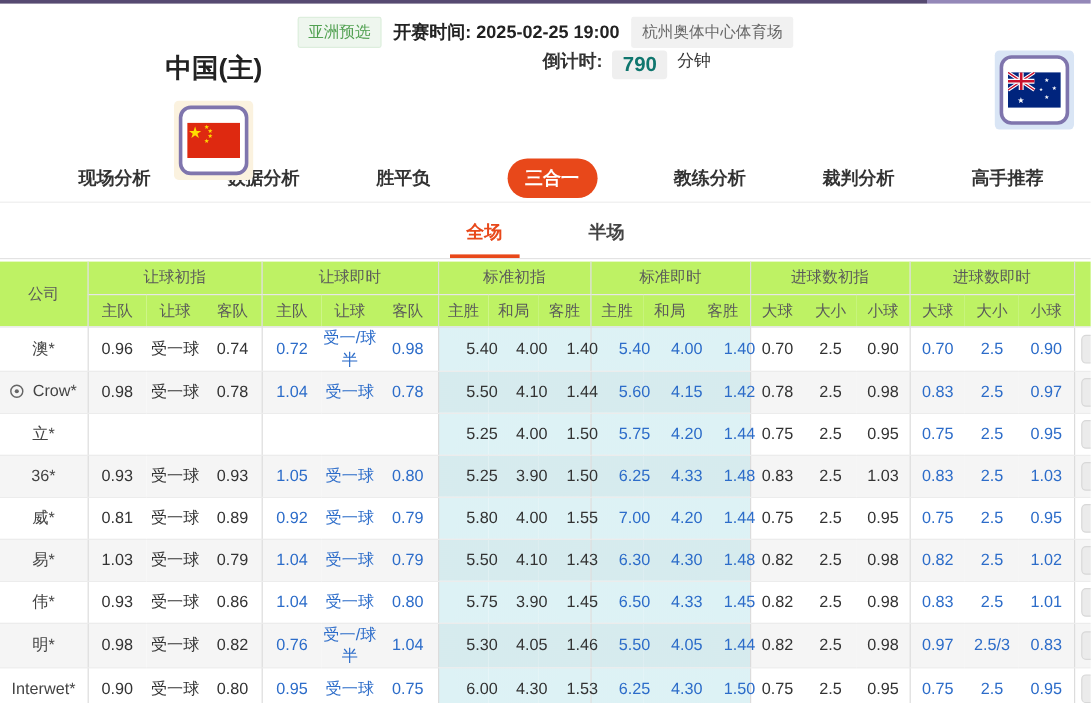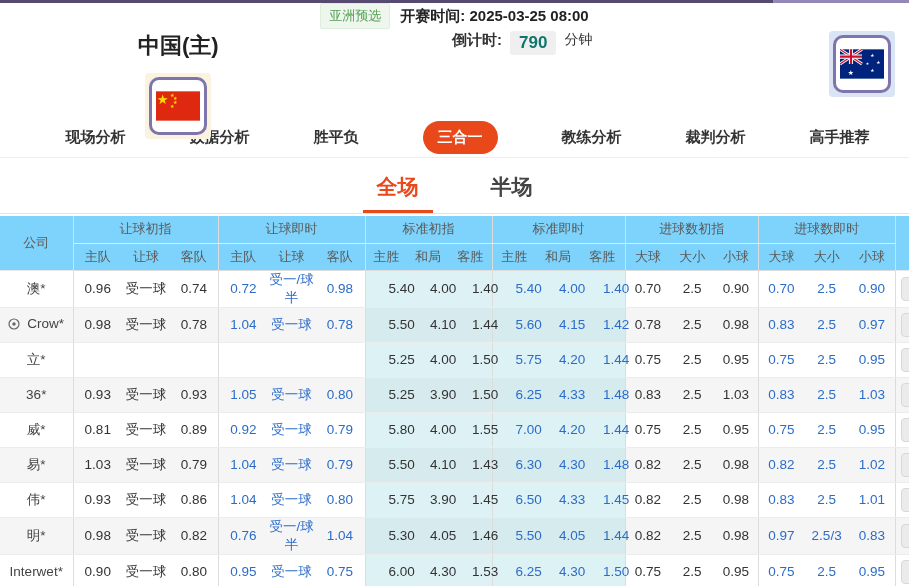--- a/index.html
+++ b/index.html
@@ -5,21 +5,21 @@
   * { box-sizing: border-box; margin: 0; padding: 0; }
   html, body { width: 909px; height: 586px; overflow: hidden; background: #fff;
     font-family: "Liberation Sans", "DejaVu Sans", sans-serif; color: #333; }
 
   
   .topline { height: 3px; width: 100%;
     background: linear-gradient(to right, #564a71 0%, #564a71 85%, #9488b8 85%, #9488b8 100%); }
 
   
   .info-strip { display: flex; justify-content: center; align-items: center; gap: 10px;
-    margin-top: 0; height: 26px; }
+    margin-top: 11px; height: 26px; }
   .badge-league { background: #eef6ee; border: 1px solid #ddeedd; color: #52a152;
     font-size: 13px; padding: 3px 8px; border-radius: 2px; }
   .kickoff { font-size: 15px; font-weight: bold; color: #222; }
   .badge-venue { background: #f1f1f1; color: #666; font-size: 13px; padding: 4px 9px; border-radius: 2px; }
 
   
   .match-row { position: relative; height: 86px; margin-top: 2px; }
   .team { position: absolute; top: 0; height: 86px; display: flex; align-items: center; gap: 12px; flex-direction: column; }
   .team-home { left: 138px; }
   .team-away { right: 14px; }
@@ -39,27 +39,27 @@
 
   
   .nav { display: flex; justify-content: center; align-items: center; gap: 38px;
     height: 41px; border-bottom: 1px solid #eeeeee; }
   .nav-tab { font-size: 15px; font-weight: bold; color: #333; cursor: pointer; margin-left: 26px; }
   .nav-tab.active { background: #e8481a; color: #fff; padding: 7px 15px; border-radius: 18px; }
 
   
   .subnav { display: flex; justify-content: center; gap: 44px; padding-top: 15px;
     border-bottom: 1px solid #e3e3e3; }
-  .subtab { font-size: 21px; font-weight: bold; color: #444; padding: 0 14px 9px 14px;
+  .subtab { font-size: 15px; font-weight: bold; color: #444; padding: 0 14px 9px 14px;
     border-bottom: 3px solid transparent; cursor: pointer; }
   .subtab.active { color: #e8481a; border-bottom-color: #e8481a; }
 
   
   table.odds { width: 909px; table-layout: fixed; border-collapse: collapse; margin-top: 2px; }
-  .odds th { background: #7dd3fc; color: #5a5a5a; font-weight: normal; font-size: 13px; }
+  .odds th { background: #bef264; color: #5a5a5a; font-weight: normal; font-size: 13px; }
   .odds tr.h1 th { height: 27px; border-bottom: 1px solid #e7e7e7; }
   .odds tr.h2 th { height: 27px; border-bottom: 1px solid #dddddd; }
   .odds th.th-span { border-bottom: 1px solid #dddddd; margin-left: 40px; }
   .odds td { height: 35px; border-bottom: 1px solid #ececec; text-align: center;
     font-size: 13.5px; background-color: #fff; }
   .odds .gb { border-right: 1px solid #dcdcdc; }
   .odds tr.stripe td { background-color: #f5f5f5; }
   .odds td.cy { background-image: linear-gradient(rgba(150,214,224,0.32), rgba(150,214,224,0.32)); padding-left: 23px; }
   .odds td.blue { color: #2c6cc9; }
   .odds td.dark { color: #333; }
@@ -71,22 +71,23 @@
 </style>
 </head>
 <body>
 
 <div class="topline"></div>
 
 <div class="info-strip">
   <span class="badge-league">亚洲预选</span>
   <span class="kickoff">
     <span>开赛时间:</span>
-    <span>2025-03-25 08:00</span>
+    <span>2025-02-25 19:00</span>
   </span>
+  <span class="badge-venue">杭州奥体中心体育场</span>
 </div>
 
 <div class="match-row">
   <div class="team team-home">
     <span class="team-name">中国(主)</span>
     <span class="flag-wrap home">
       <span class="flag-frame">
         <svg width="44" height="30" viewBox="0 0 30 20">
           <rect width="30" height="20" fill="#de2910"></rect>
           <text x="0.5" y="8.6" font-size="9" fill="#ffde00" font-family="DejaVu Sans">★</text>

